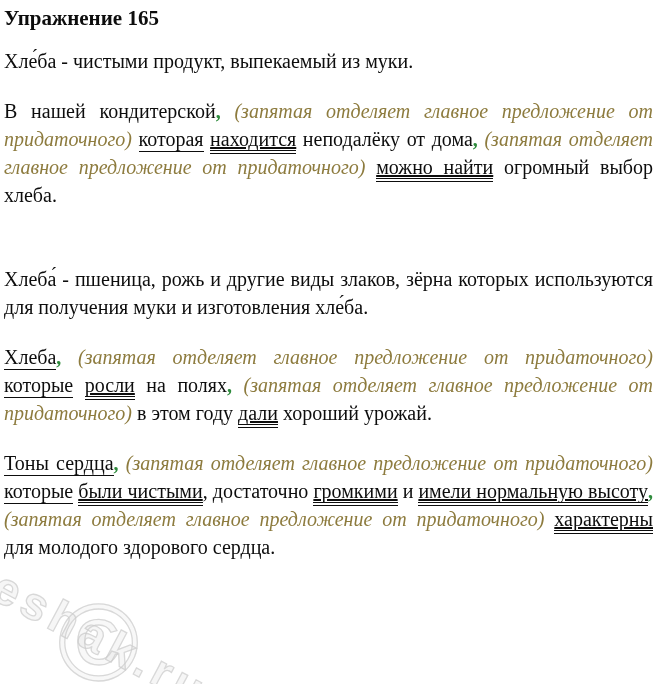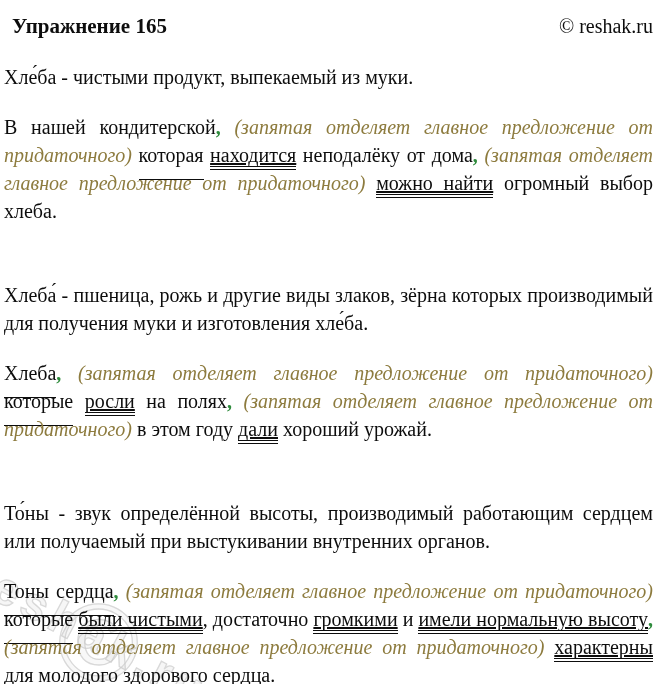--- a/index.html
+++ b/index.html
@@ -25,21 +25,21 @@
   }
   header{
     display:flex;
     justify-content:space-between;
     align-items:baseline;
     margin-bottom:16px;
   }
   .title{
     font-size:21px;
     font-weight:bold;
-    margin:8px;
+    margin:0;
   }
   .copyright{
     font-size:20px;
   }
   main p{
     font-size:20px;
     line-height:28px;
     text-align:justify;
     margin:0 0 22px 0;
   }
@@ -49,21 +49,21 @@
   .comma{
     color:var(--comma);
     font-weight:bold;
   }
   .ann{
     color:var(--ann);
     font-style:italic;
   }
   .subj{
     border-bottom:1.5px solid var(--text);
-    padding-bottom:13px;
+    padding-bottom:1px;
     margin-top:39px;
   }
   .pred{
     border-bottom:4px double var(--text);
     text-decoration:underline;
   }
   
   .watermark{
     position:absolute;
     left:0;top:0;width:657px;height:684px;
@@ -98,23 +98,21 @@
 <body>
 
 <div class="watermark" aria-hidden="true">
   <span class="wm-word">reshak.ru</span>
   <span class="wm-copy">©</span>
 </div>
 
 <div class="page">
   <header>
     <h1 class="title">Упражнение 165</h1>
-    <div class="copyright">© reshak.ru</div>
   </header>
   <main id="content">
       <p><span class="t">Хле́ба - чистыми продукт, выпекаемый из муки.</span></p>
       <p><span class="t">В нашей кондитерской</span><span class="comma">,</span><span class="t"> </span><span class="ann">(запятая отделяет главное предложение от придаточного)</span><span class="t"> </span><span class="subj">которая</span><span class="t"> </span><span class="pred">находится</span><span class="t"> неподалёку от дома</span><span class="comma">,</span><span class="t"> </span><span class="ann">(запятая отделяет главное предложение от придаточного)</span><span class="t"> </span><span class="pred">можно найти</span><span class="t"> огромный выбор хлеба.</span></p>
-      <p class="gap-before"><span class="t">Хлеба́ - пшеница, рожь и другие виды злаков, зёрна которых производимый для получения муки и изготовления хле́ба.</span></p>
+      <p class="gap-before"><span class="t">Хлеба́ - пшеница, рожь и другие виды злаков, зёрна которых используются для получения муки и изготовления хле́ба.</span></p>
       <p><span class="subj">Хлеба</span><span class="comma">,</span><span class="t"> </span><span class="ann">(запятая отделяет главное предложение от придаточного)</span><span class="t"> </span><span class="subj">которые</span><span class="t"> </span><span class="pred">росли</span><span class="t"> на полях</span><span class="comma">,</span><span class="t"> </span><span class="ann">(запятая отделяет главное предложение от придаточного)</span><span class="t"> в этом году </span><span class="pred">дали</span><span class="t"> хороший урожай.</span></p>
-      <p class="gap-before"><span class="t">То́ны - звук определённой высоты, производимый работающим сердцем или получаемый при выстукивании внутренних органов.</span></p>
       <p><span class="subj">Тоны сердца</span><span class="comma">,</span><span class="t"> </span><span class="ann">(запятая отделяет главное предложение от придаточного)</span><span class="t"> </span><span class="subj">которые</span><span class="t"> </span><span class="pred">были чистыми</span><span class="t">, достаточно </span><span class="pred">громкими</span><span class="t"> и </span><span class="pred">имели нормальную высоту</span><span class="comma">,</span><span class="t"> </span><span class="ann">(запятая отделяет главное предложение от придаточного)</span><span class="t"> </span><span class="pred">характерны</span><span class="t"> для молодого здорового сердца.</span></p>
     </main>
 </div>
 
 </body></html>

